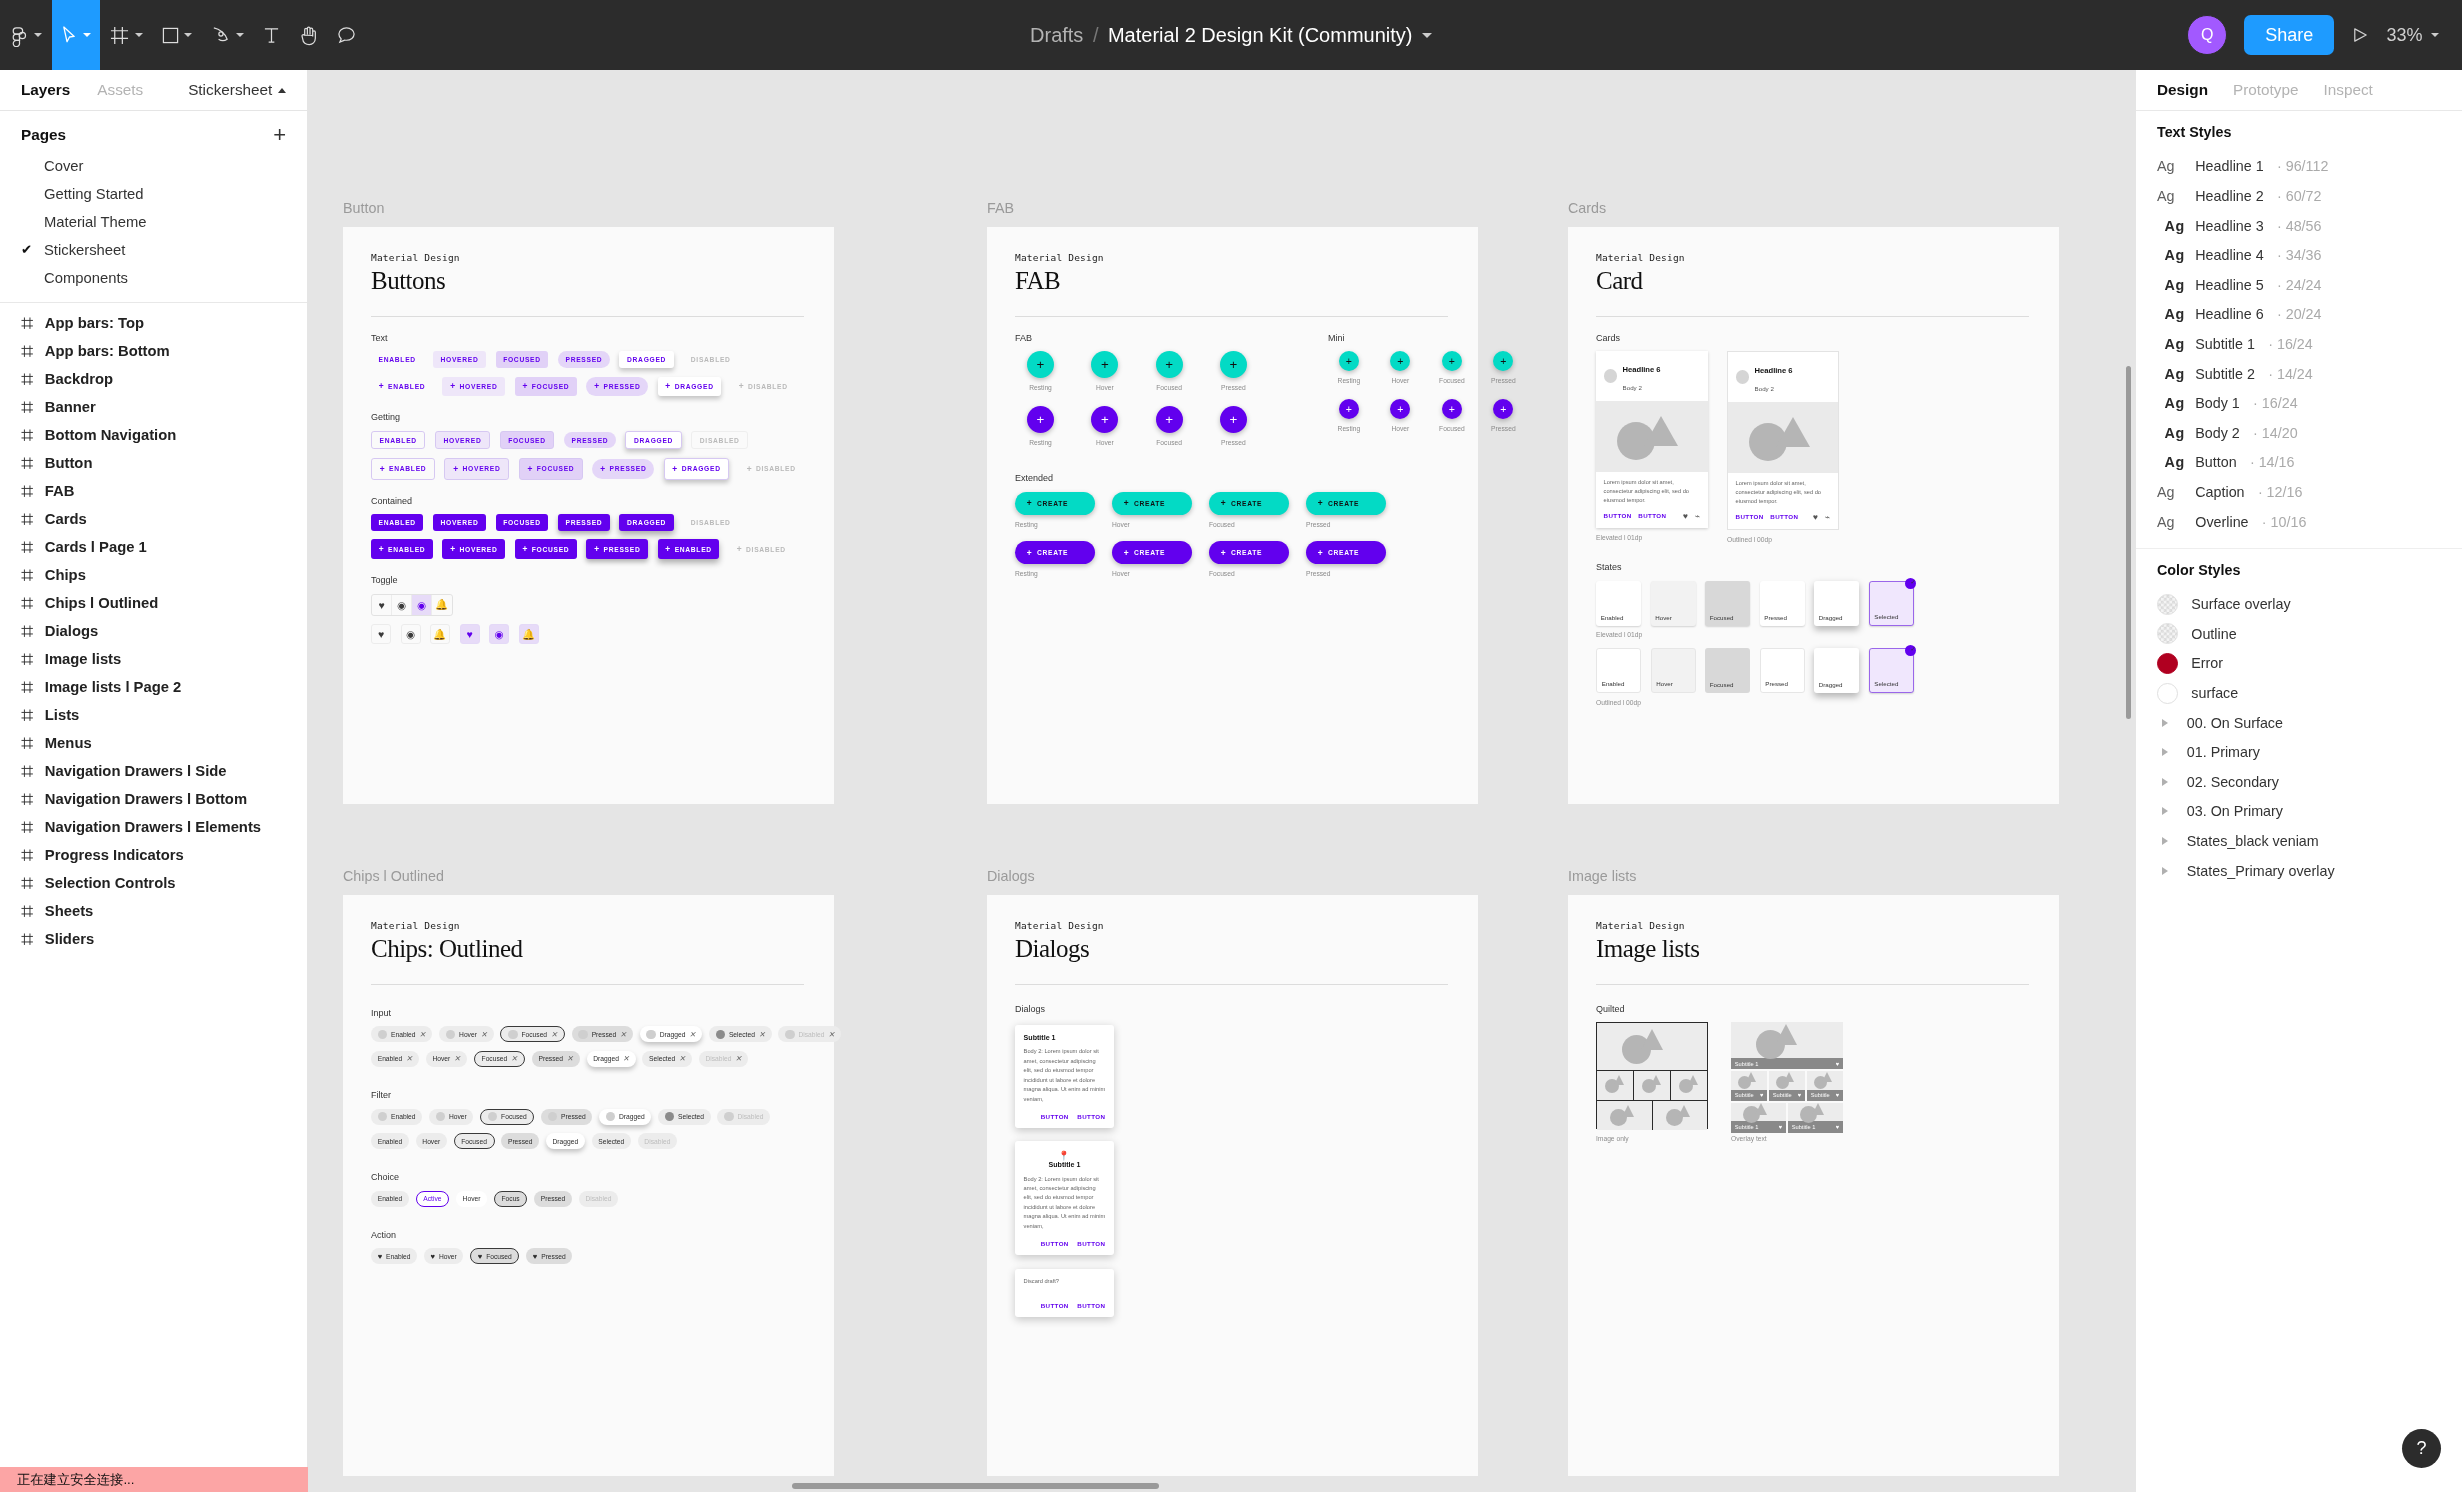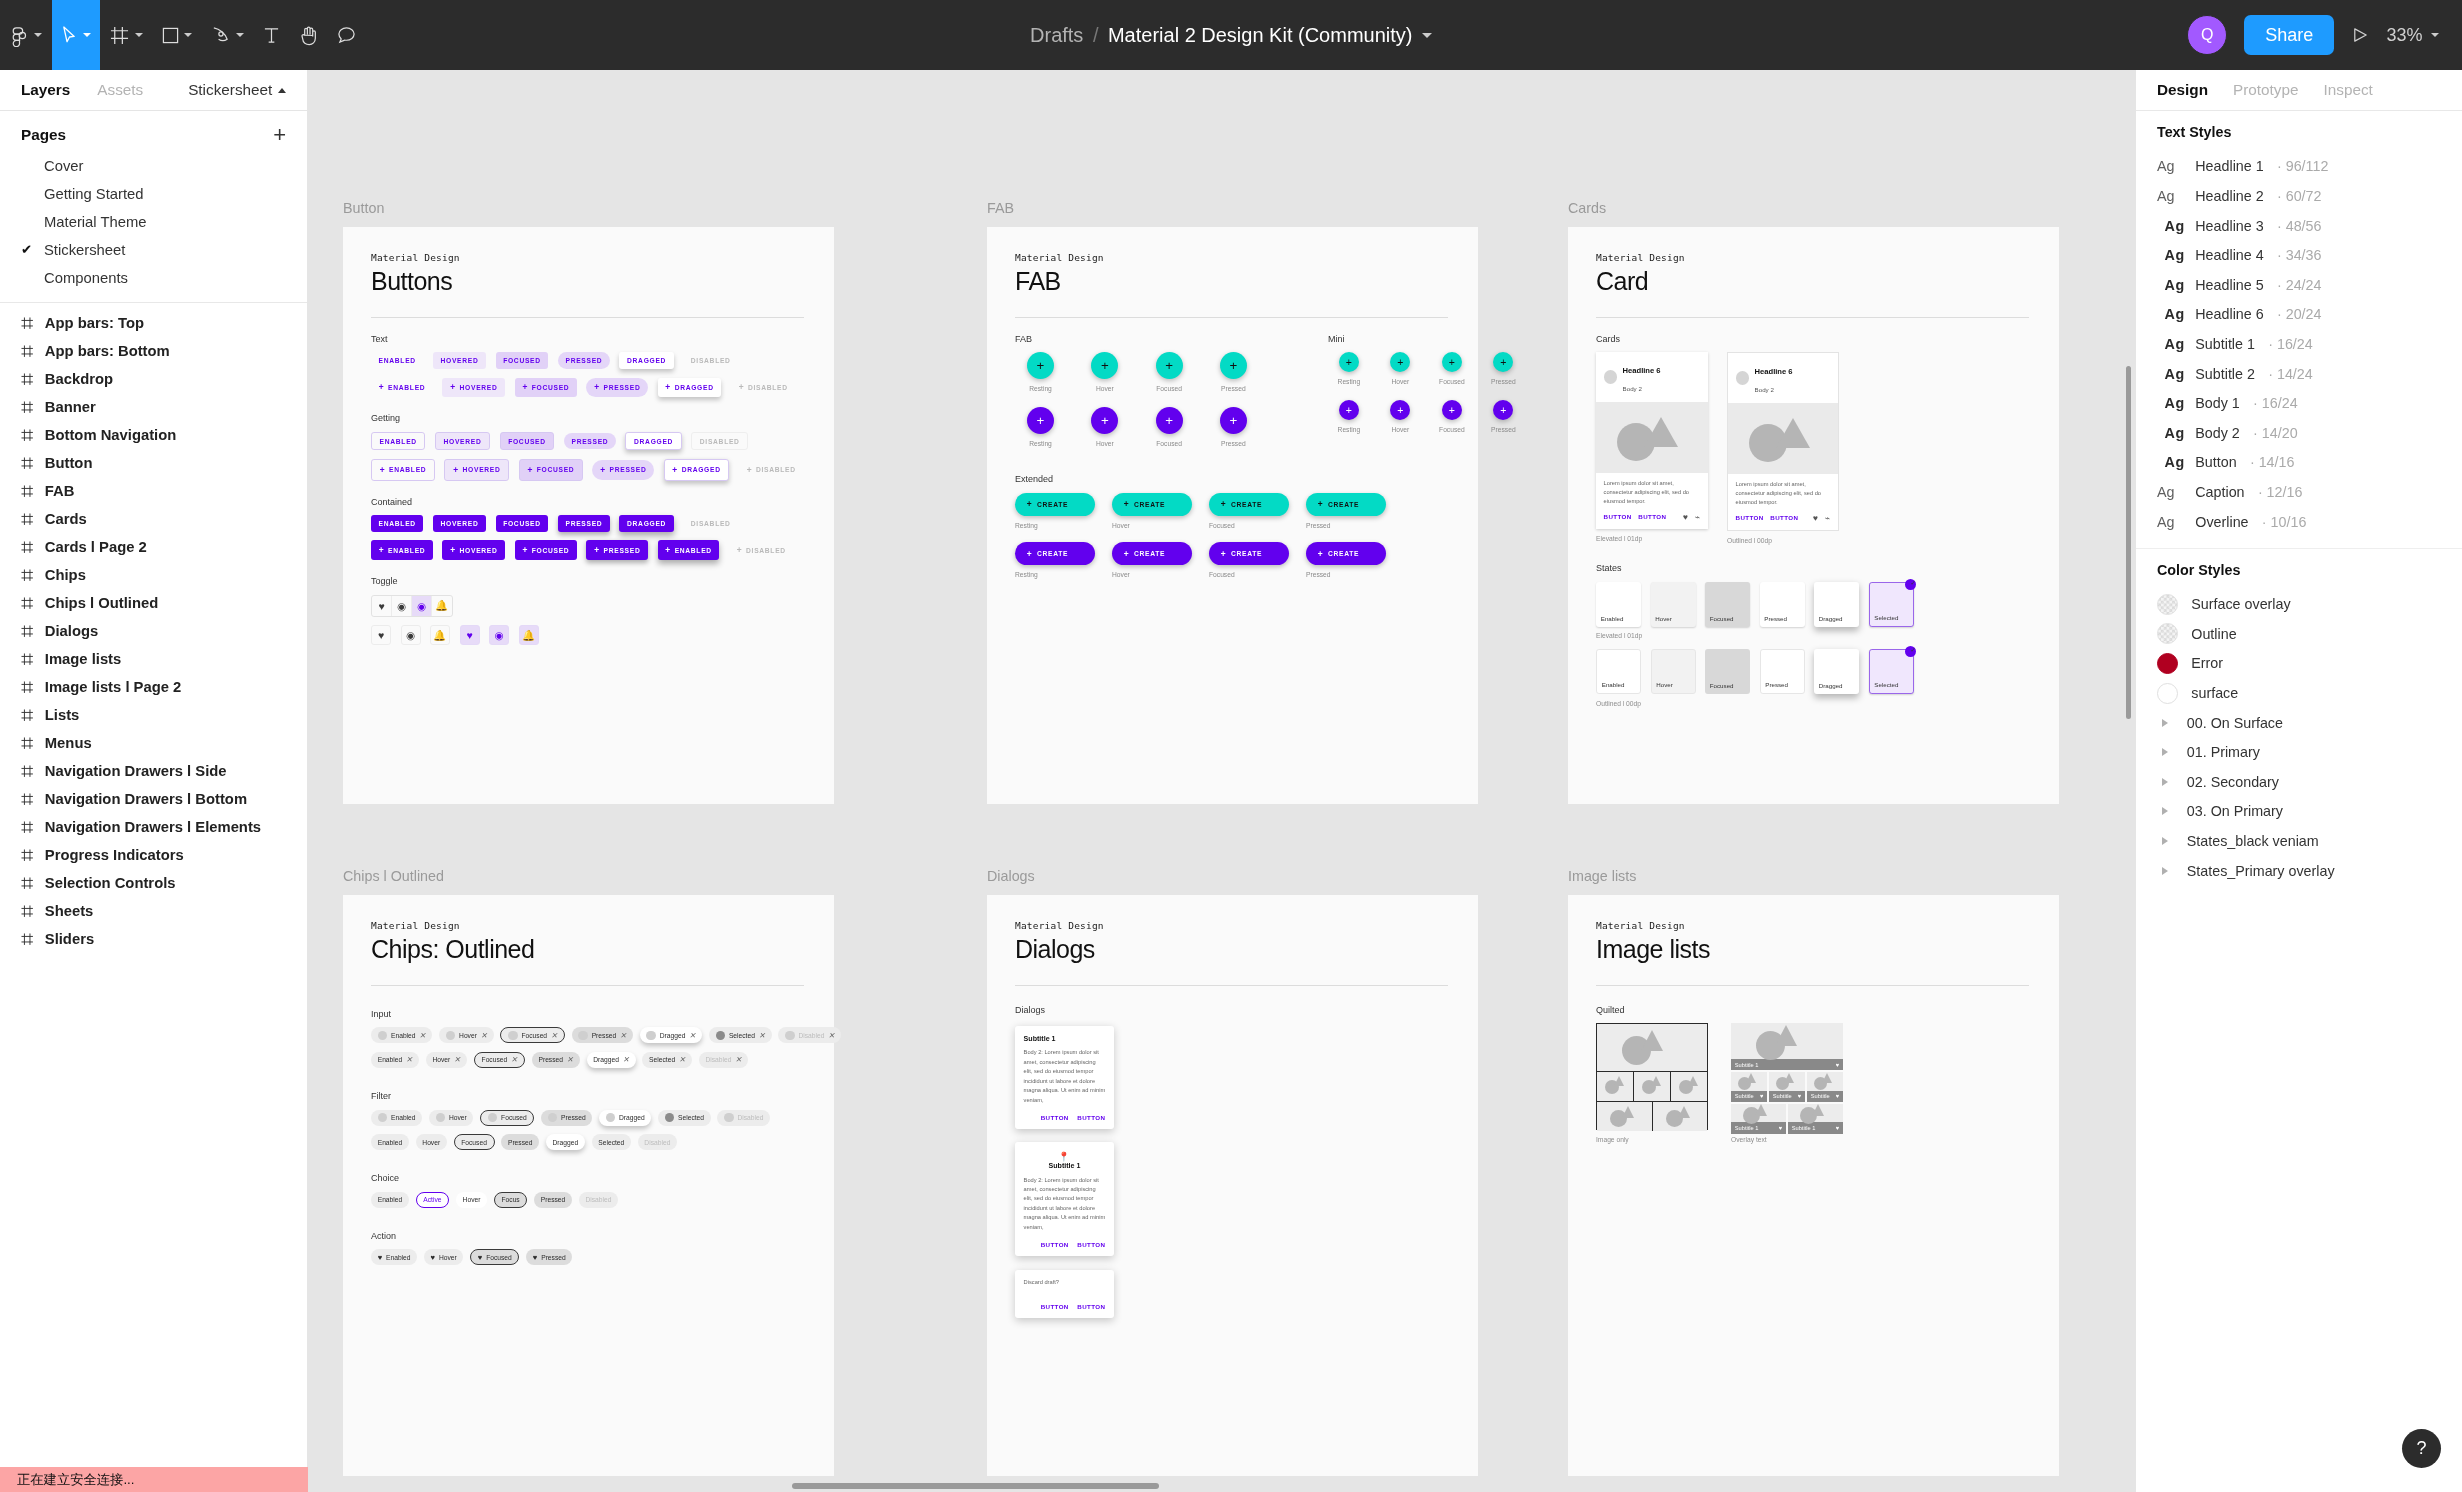--- a/index.html
+++ b/index.html
@@ -88,21 +88,21 @@
   }
 
   
   .canvas { flex: 1; background: #e5e5e5; position: relative; overflow: hidden; min-width: 0; }
   .frame-label { position: absolute; font-size: 14.3px; color: #9a9a9a; }
   .frame {
     position: absolute; background: #fafafa; box-shadow: 0 0 0 0 rgba(0,0,0,0); margin-top: 8px;
   }
   .fr-inner { position: relative; width: 100%; height: 100%; padding: 25px 0 0 28px; }
   .md-eyebrow { font-family: "DejaVu Sans Mono", monospace; font-size: 9.5px; color: #1a1a1a; letter-spacing: 0.2px; }
-  .md-title { font-family: Liberation Sans, sans-serif; font-size: 25px; color: #111; margin-top: 3.8px; letter-spacing: -0.5px; }
+  .md-title { font-family: Liberation Serif, serif; font-size: 25px; color: #111; margin-top: 3.8px; letter-spacing: -0.5px; }
   .md-rule { height: 1px; background: #dcdcdc; margin: 21px 30.5px 0 0; }
   .sec-lbl { font-size: 9px; color: #333; margin-top: 16px; }
   .row { display: flex; align-items: center; gap: 9.5px; margin-top: 8.6px; flex-wrap: nowrap; }
 
   
   .b { font-size: 6.7px; letter-spacing: 0.7px; font-weight: bold; padding: 4.8px 7.6px; border-radius: 2.9px; white-space: nowrap; display: inline-flex; align-items: center; gap: 3.8px; }
   .b-text { color: #6200ee; }
   .b-hov { background: rgba(98,0,238,.08); }
   .b-foc { background: rgba(98,0,238,.16); }
   .b-prs { background: rgba(98,0,238,.14); border-radius: 10.5px; }
@@ -403,21 +403,21 @@
               </svg>
             </span>
             <span>Cards</span>
           </div>
         <div class="layer-item">
             <span class="fr-ico">
               <svg width="12.4" height="12.4" viewBox="0 0 13 13" fill="none" stroke="#333" stroke-width="1">
                 <path d="M3.6.5v12M9.4.5v12M.5 3.6h12M.5 9.4h12"></path>
               </svg>
             </span>
-            <span>Cards l Page 2</span>
+            <span>Cards l Page 1</span>
           </div>
         <div class="layer-item">
             <span class="fr-ico">
               <svg width="12.4" height="12.4" viewBox="0 0 13 13" fill="none" stroke="#333" stroke-width="1">
                 <path d="M3.6.5v12M9.4.5v12M.5 3.6h12M.5 9.4h12"></path>
               </svg>
             </span>
             <span>Chips</span>
           </div>
         <div class="layer-item">

